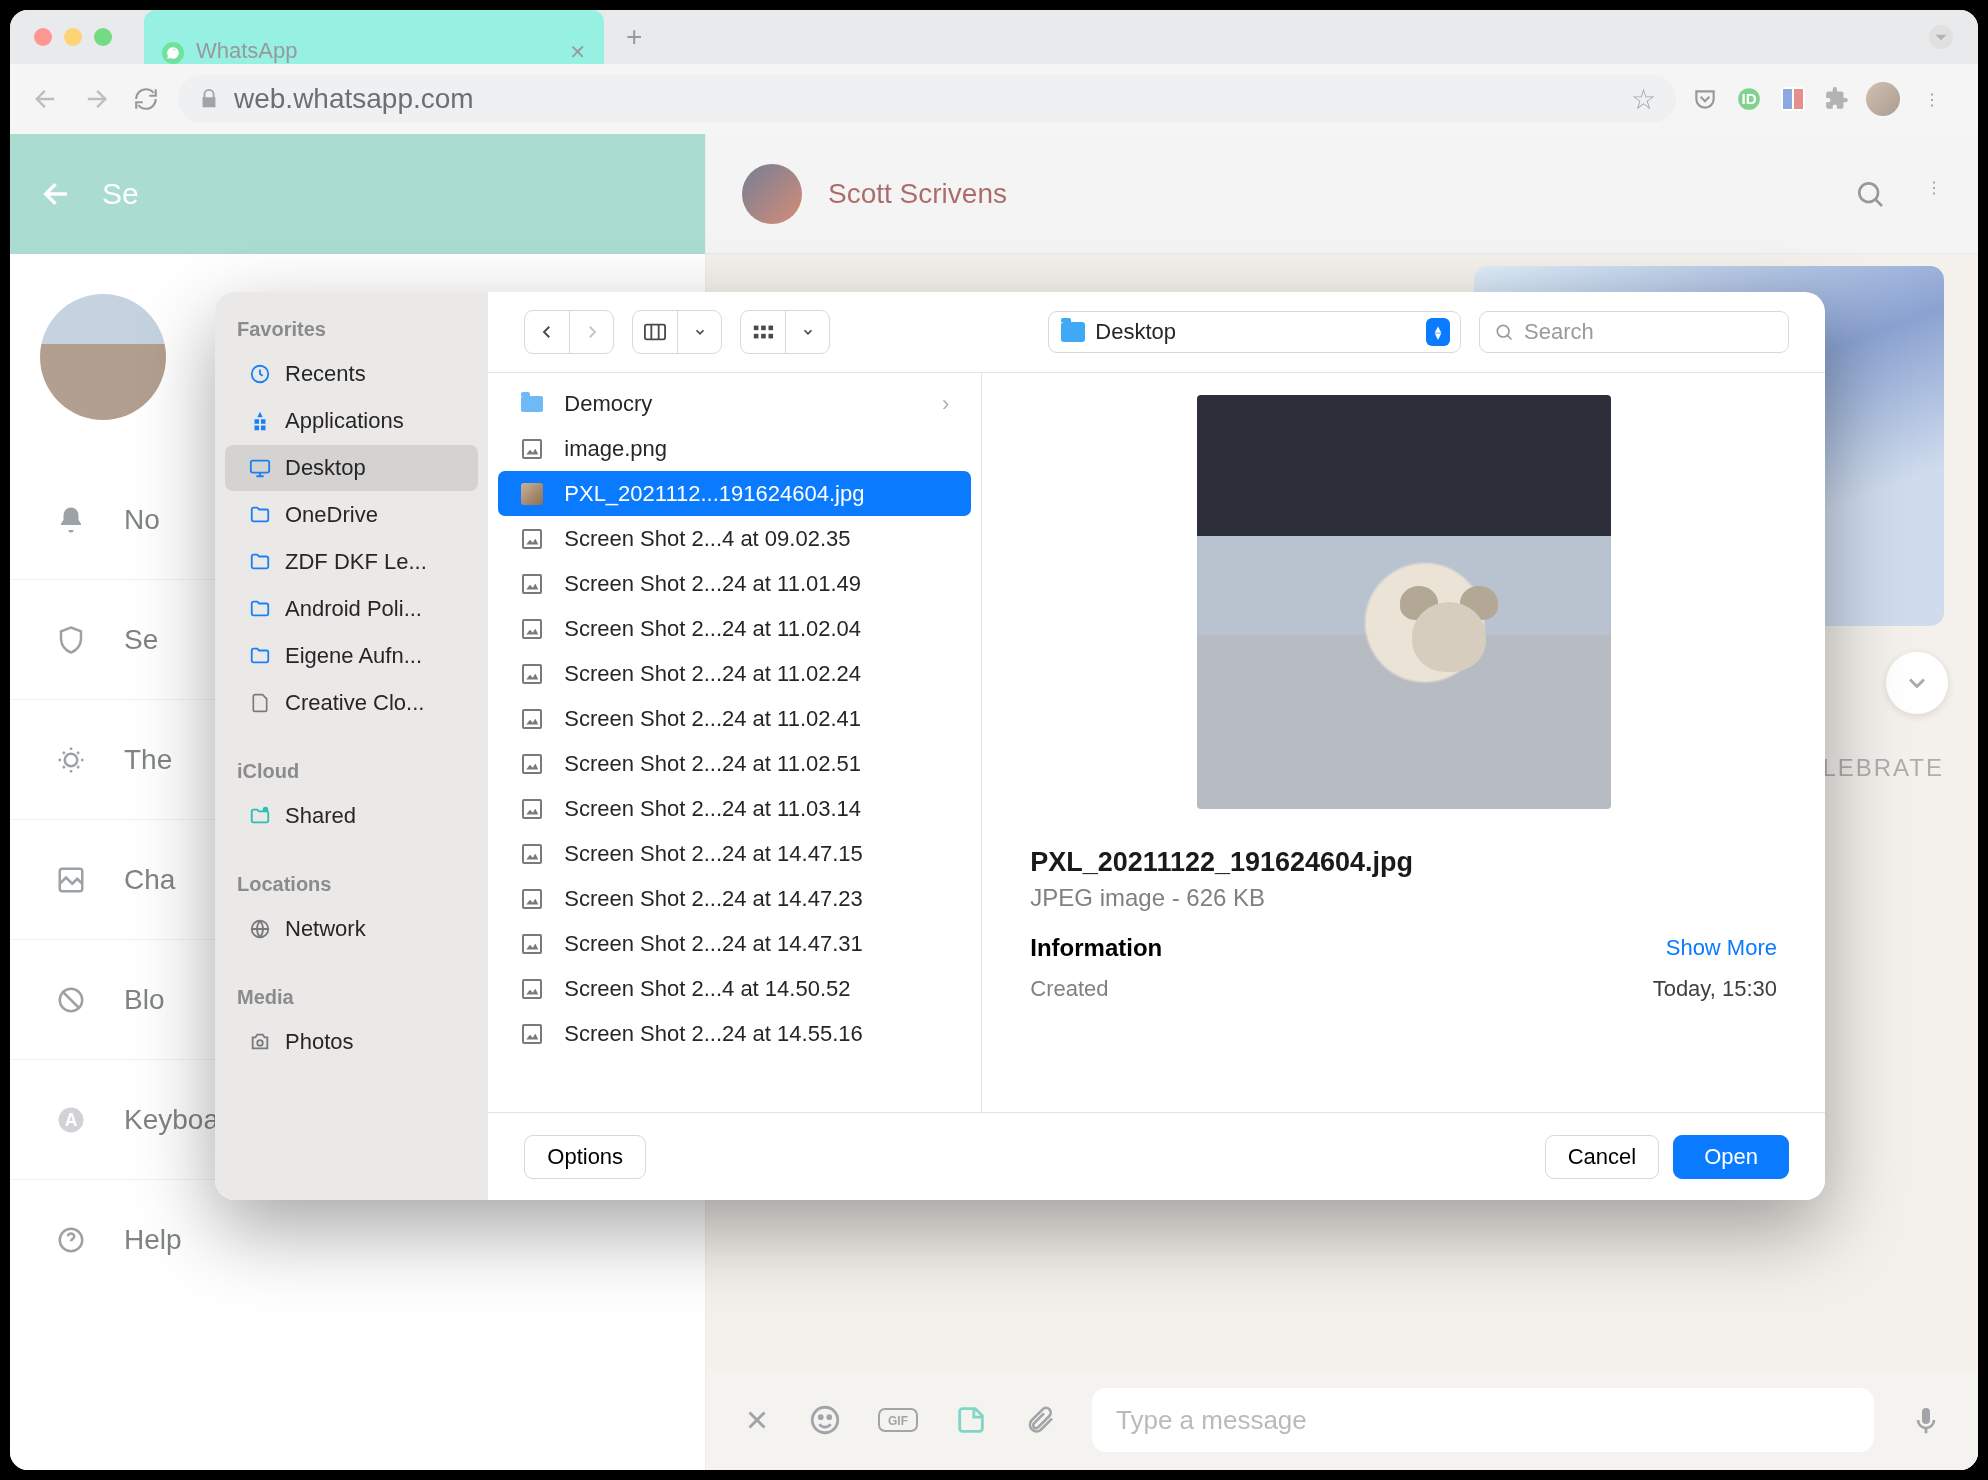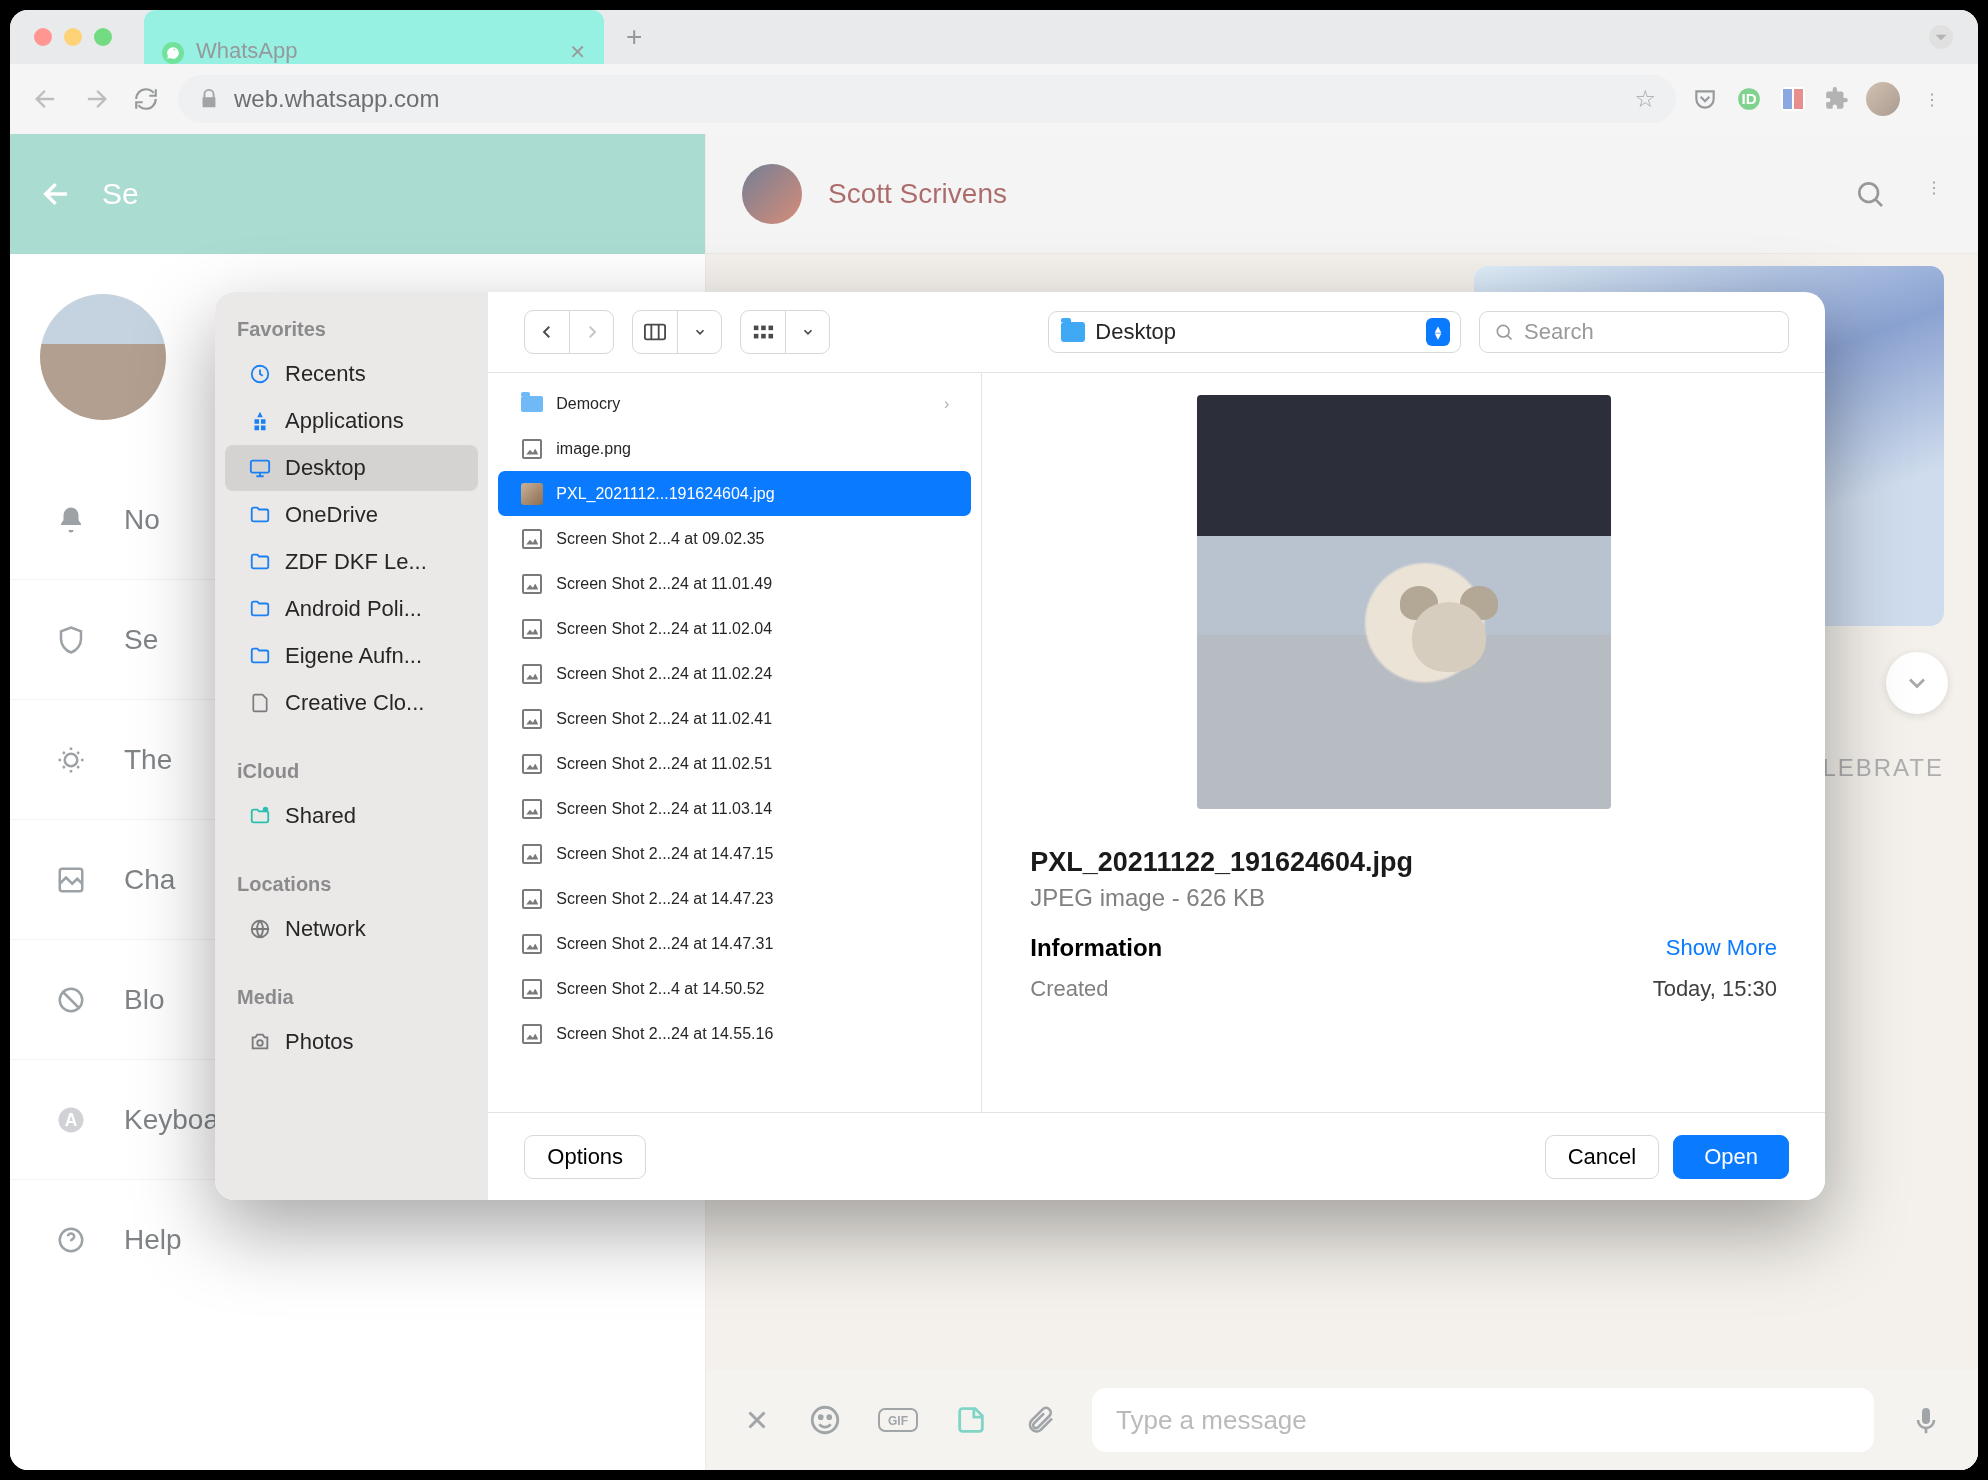--- a/index.html
+++ b/index.html
@@ -14,21 +14,21 @@
 .tab { height:54px; width:460px; background:#5eead4; border-radius:12px 12px 0 0; display:flex; align-items:flex-end; padding:0 18px; gap:12px; }
 .wa-ico{width:22px;height:22px;border-radius:50%;background:#25d366;display:flex;align-items:center;justify-content:center}
 .wa-ico svg{width:14px;height:14px;fill:#fff}
 .tab-title{color:#5f6367;font-size:22px;flex:1}
 .tab-x{color:#666;font-size:20px}
 .newtab{color:#5f6367;font-size:28px;margin-left:22px}
 
 .addr { height:70px; background:#f0f0f0; display:flex; align-items:center; padding:0 28px 0 18px; gap:14px; }
 .nbtn{width:36px;height:36px;display:flex;align-items:center;justify-content:center;color:#9a9a9a}
 .nbtn.act{color:#5f6367}
-.urlbar{flex:1;height:48px;background:#e7e8ea;border-radius:24px;display:flex;align-items:center;padding:0 20px;gap:14px;color:#202124;font-size:24px}
+.urlbar{flex:1;height:48px;background:#e7e8ea;border-radius:24px;display:flex;align-items:center;padding:0 20px;gap:14px;color:#202124;font-size:28px}
 .lock{color:#6f7275}
 .star{margin-left:auto;color:#6f7275}
 .ext{width:30px;height:30px;display:flex;align-items:center;justify-content:center}
 .avatar-sm{width:34px;height:34px;border-radius:50%;background:linear-gradient(135deg,#b9a189,#7d6656)}
 
 .app{display:flex;height:calc(100% - 124px)}
 .left{width:696px;background:#fff;border-right:1px solid #e0e0e0;display:flex;flex-direction:column}
 .left-top{height:120px;background:#7fc9b8;display:flex;align-items:center;padding:0 30px;gap:28px}
 .back-arr{color:#fff}
 .st-title{color:#fff;font-size:30px;font-weight:500}
@@ -76,21 +76,21 @@
 .tb-btn.dis{color:#c5c5c5}
 .loc-sel{display:flex;align-items:center;gap:10px;height:42px;border:1px solid #d8d8d8;border-radius:9px;padding:0 10px 0 12px;background:#fff;margin-left:200px}
 .loc-fold{width:24px;height:20px;background:#3fa9f5;border-radius:3px;position:relative}
 .loc-fold::before{content:"";position:absolute;top:-4px;left:0;width:10px;height:4px;background:#3fa9f5;border-radius:2px 2px 0 0}
 .loc-lab{font-size:22px;color:#262626;padding-right:240px}
 .loc-ud{width:24px;height:28px;border-radius:6px;background:#0a7aff;display:flex;align-items:center;justify-content:center;color:#fff;font-size:13px;flex-direction:column;line-height:7px}
 .search-fd{margin-left:auto;height:42px;width:310px;border:1px solid #d8d8d8;border-radius:9px;display:flex;align-items:center;padding:0 14px;gap:10px;color:#9a9a9a;font-size:22px}
 
 .fd-cols{flex:1;display:flex;border-top:1px solid #e4e4e4;overflow:hidden}
 .col-list{width:494px;border-right:1px solid #e4e4e4;overflow-y:auto;padding-top:8px}
-.frow{display:flex;align-items:center;gap:12px;height:45px;padding:0 22px;font-size:16px;color:#262626;border-radius:7px;margin:0 10px}
+.frow{display:flex;align-items:center;gap:20px;height:45px;padding:0 22px;font-size:22px;color:#262626;border-radius:7px;margin:0 10px}
 .frow.sel{background:#0a7aff;color:#fff}
 .fico{width:24px;height:24px;display:flex;align-items:center;justify-content:center}
 .fold-i{width:22px;height:16px;background:#6fb9f7;border-radius:2px;position:relative}
 .fold-i::before{content:"";position:absolute;top:-4px;left:0;width:9px;height:4px;background:#6fb9f7;border-radius:2px 2px 0 0}
 .img-i{width:20px;height:20px;background:#fff;border:2px solid #7a7a7a;border-radius:2px;position:relative}
 .img-i::after{content:"";position:absolute;bottom:2px;left:2px;right:2px;height:6px;background:#7a7a7a;clip-path:polygon(0 100%,30% 20%,55% 70%,75% 0,100% 100%)}
 .thumb-i{width:22px;height:22px;border-radius:3px;background:linear-gradient(135deg,#c9b198,#8b6d52)}
 .chev{margin-left:auto;color:#b0b0b0}
 
 .col-prev{flex:1;display:flex;flex-direction:column;align-items:center;padding:22px 48px 0;overflow:hidden}

